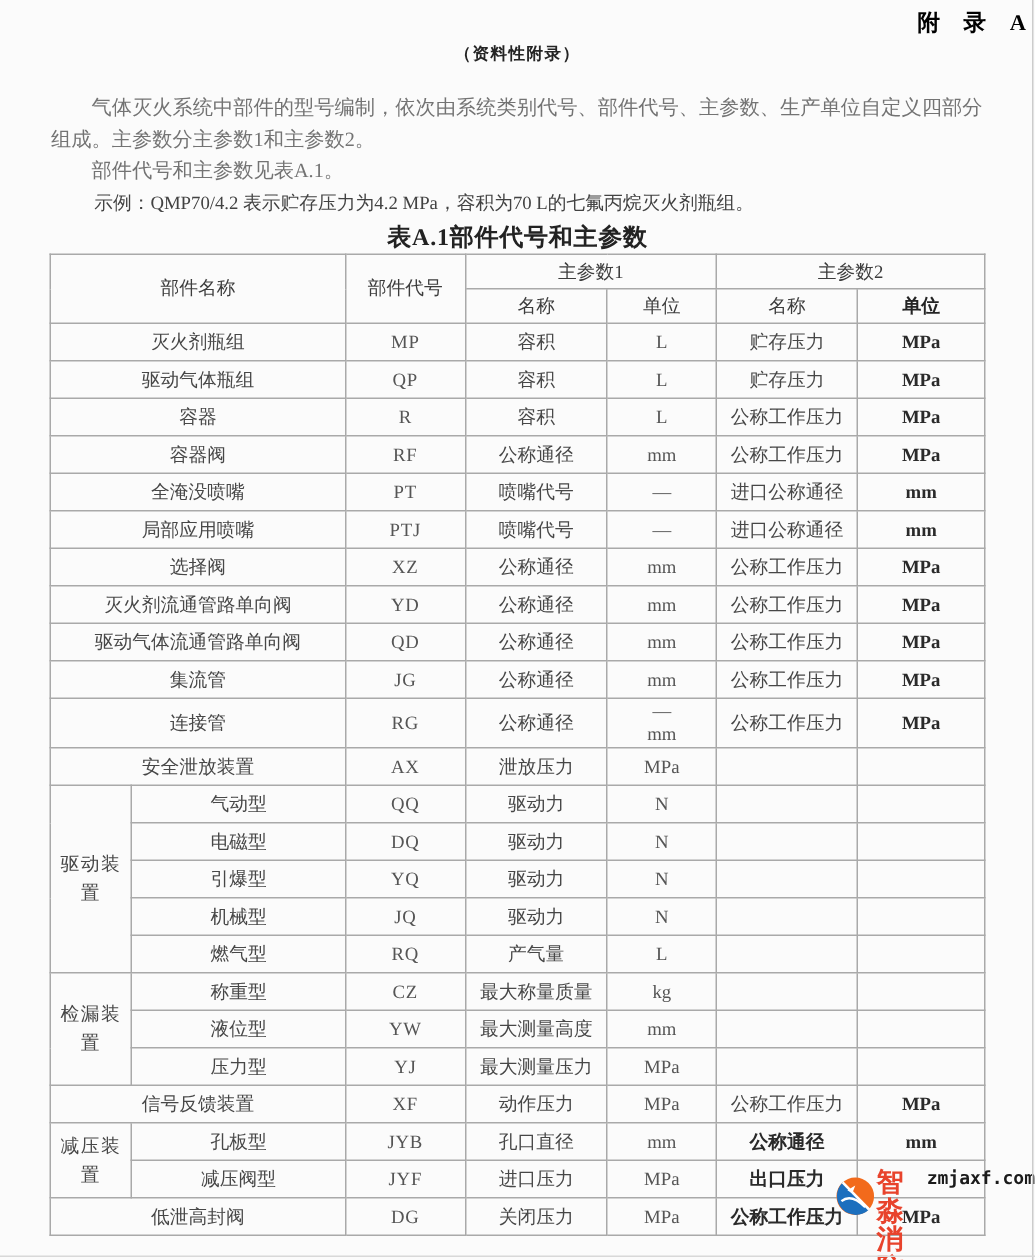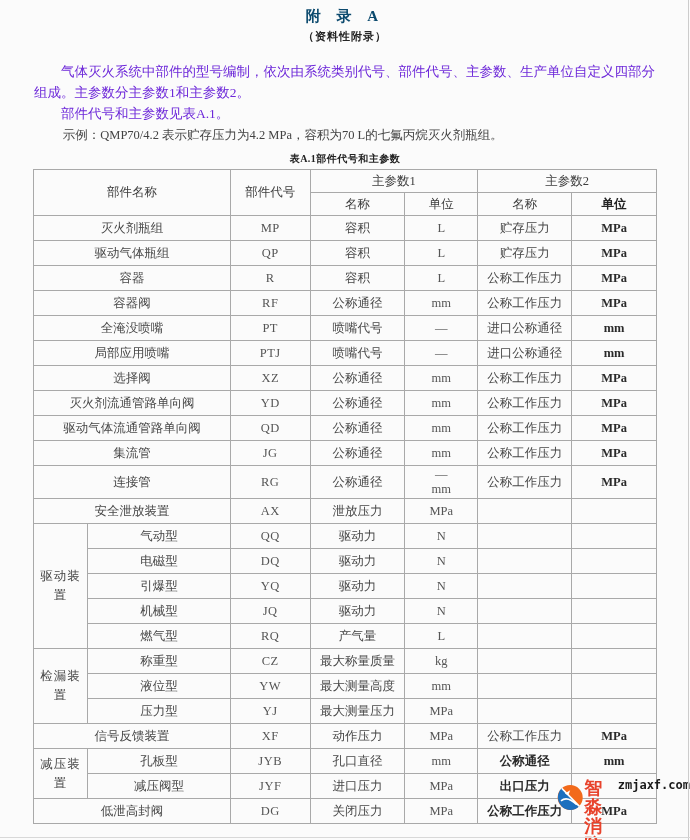--- a/index.html
+++ b/index.html
@@ -6,38 +6,38 @@
   body {
     width: 690px; height: 840px;
     background: #fbfbfb;
     font-family: "Liberation Serif", "DejaVu Serif", serif;
     color: #3a3a3a;
     position: relative;
     overflow: hidden;
   }
   .doc { padding-top: 7px; }
   .title {
-    text-align: center; font-weight: bold; color: #0c4a6e;
+    text-align: right; font-weight: bold; color: #000000;
     font-size: 15px; line-height: 19px; letter-spacing: 6px; margin: 0;
   }
   .subtitle {
     text-align: center; font-weight: bold; color: #242424;
     font-size: 11px; line-height: 19px; letter-spacing: 1px; margin: 1px 0 0 0;
   }
   .heading {
     text-align: center; font-weight: bold; color: #222;
     font-size: 14px; line-height: 19px; letter-spacing: 1px; margin: 1px 0 0 0;
   }
-  p { margin: 0 34px; font-size: 13.5px; line-height: 21px; color: #6d28d9; }
+  p { margin: 0 34px; font-size: 13.5px; line-height: 21px; color: #737373; }
   p.lead { margin-top: 15px; text-indent: 2em; }
   p.stmt { text-indent: 2em; }
   p.example { font-size: 12.5px; line-height: 20px; text-indent: 2.3em; margin-top: 1px; color: #424242; }
   .caption {
     text-align: center; font-weight: bold; color: #222;
-    font-size: 10px; line-height: 16px; margin: 6px 0 2px 0; letter-spacing: 0.5px;
+    font-size: 16px; line-height: 16px; margin: 6px 0 2px 0; letter-spacing: 0.5px;
   }
   table.comp {
     border-collapse: collapse; table-layout: fixed;
     width: 624px; margin: 0 auto;
     font-size: 12.5px; color: #474747;
   }
   table.comp td {
     border: 1px solid #a9a9a9;
     text-align: center; vertical-align: middle;
     padding: 1px 2px; height: 22px; line-height: 1.2;

